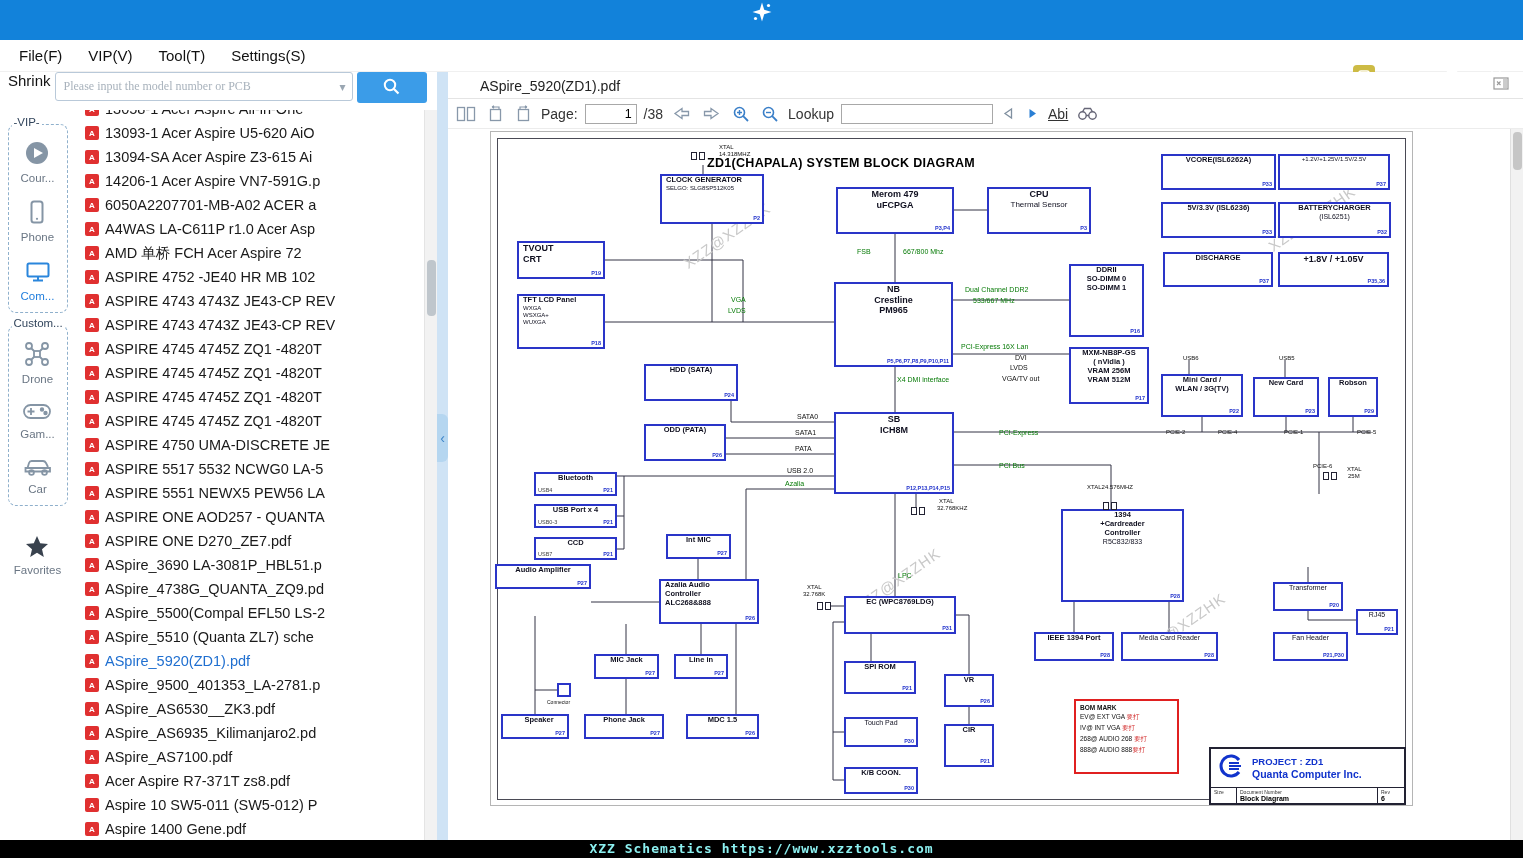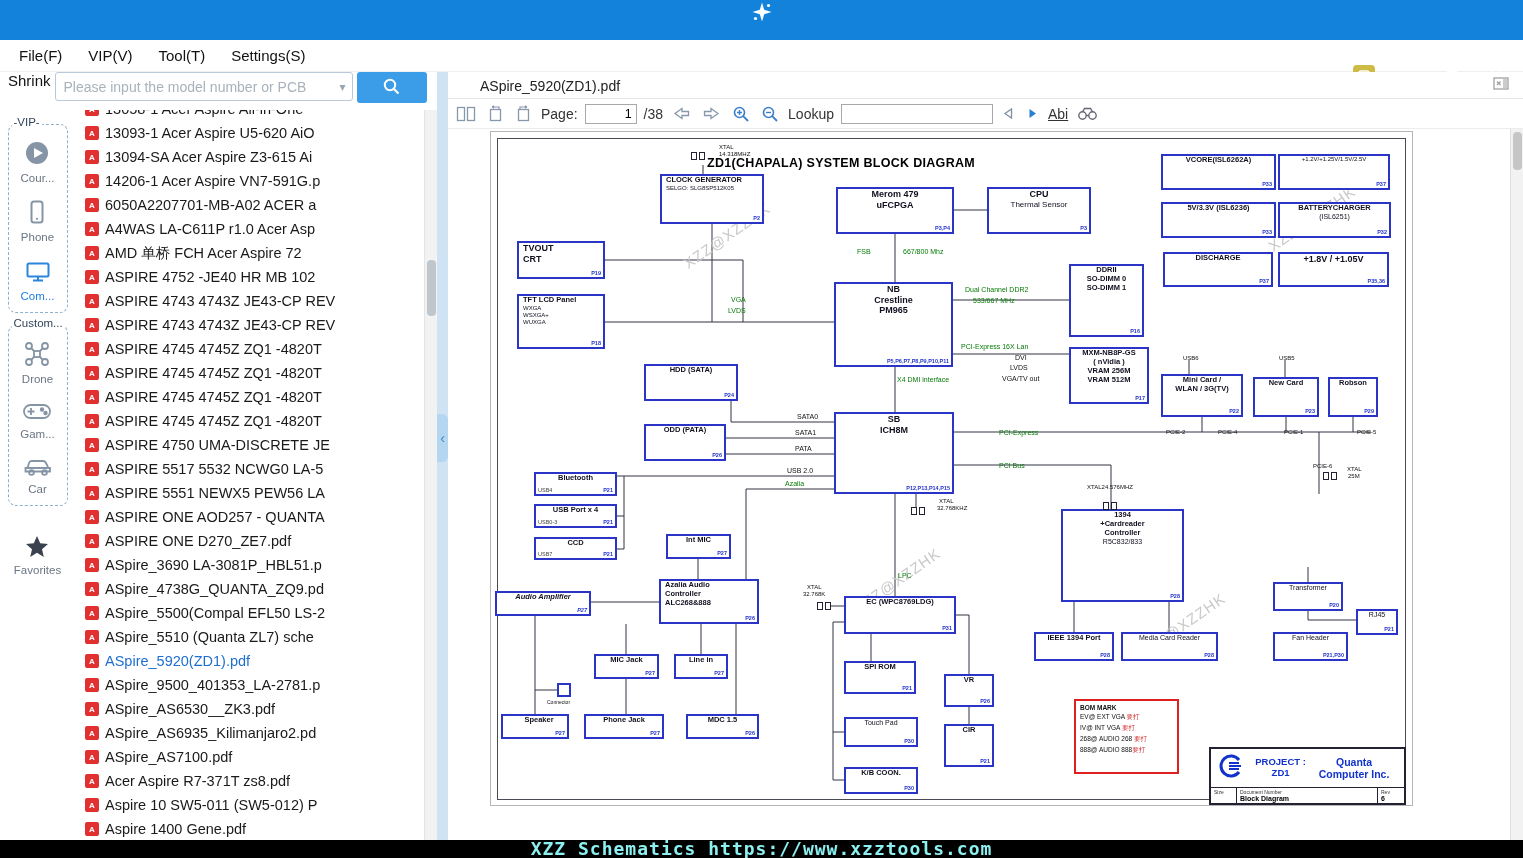--- a/index.html
+++ b/index.html
@@ -16,21 +16,21 @@
 
 .menubar { height:32px; background:#fff; display:flex; align-items:center; padding-left:6px; border-bottom:1px solid #f0f0f0; }
 .menu-item { font-size:15px; color:#111; padding:0 13px; cursor:pointer; }
 
 
 .content { display:flex; height:768px; }
 .left-region { width:437px; display:flex; flex-direction:column; }
 .left-top { height:38px; display:flex; align-items:flex-start; gap:4px; padding-left:8px; }
 .shrink { font-size:15px; color:#111; }
 .search-box { width:298px; height:29px; border:1px solid #b9c9d9; border-radius:3px; display:flex; align-items:center; background:#fff; }
-.search-box input { flex:1; border:none; outline:none; font-size:14px; padding:0 8px; color:#333; background:transparent; font-family:Liberation Sans, sans-serif; }
+.search-box input { flex:1; border:none; outline:none; font-size:12px; padding:0 8px; color:#333; background:transparent; font-family:Liberation Serif, serif; }
 .search-box input::placeholder { color:#a8b2bc; }
 .combo-arrow { color:#9aa6b2; font-size:12px; padding-right:6px; }
 .search-btn { width:70px; height:31px; background:#3b9ce8; border:none; border-radius:3px; display:flex; align-items:center; justify-content:center; cursor:pointer; }
 .left-body { display:flex; height:730px; }
 
 
 .iconbar { width:75px; display:flex; flex-direction:column; align-items:center; padding-top:2px; }
 .group { width:60px; border:1px dashed #8fb0cc; border-radius:8px; position:relative; padding:14px 0 10px; display:flex; flex-direction:column; align-items:center; gap:14px; margin-top:12px; }
 .group-label { position:absolute; top:-9px; left:3px; background:#fff; font-size:11.5px; color:#32455c; padding:0 2px; white-space:nowrap; }
 .side-item { display:flex; flex-direction:column; align-items:center; gap:1px; cursor:pointer; }
@@ -85,34 +85,34 @@
 .lbl.g { color:#067a06; }
 .wm { position:absolute; font-size:15px; color:#c9c9c9; transform:rotate(-35deg); letter-spacing:1px; z-index:1; }
 .xtal { position:absolute; display:flex; gap:2px; z-index:3; }
 .xtal span { width:6px; height:8px; border:1px solid #223; background:#fff; }
 .bom { position:absolute; left:583px; top:567px; width:105px; height:75px; border:2px solid #e02020; background:#fff; padding:3px 4px; z-index:2; font-size:6.5px; color:#111; }
 .bom-title { font-weight:bold; }
 .bom-line { margin-top:2px; white-space:nowrap; }
 .bom-red { color:#d02020; }
 .tblock { position:absolute; left:718px; top:615px; width:197px; height:58px; border:2px solid #223; background:#fff; z-index:2; display:flex; flex-direction:column; }
 .tb-top { flex:1; display:flex; align-items:center; gap:7px; padding:2px 6px; }
-.tb-texts { display:flex; gap:1px;text-align:center; }
+.tb-texts { display:flex; flex-direction:column; gap:1px; }
 .tb-project { color:#1133cc; font-weight:bold; font-size:9.5px; }
 .tb-company { color:#1133cc; font-weight:bold; font-size:10.5px; }
 .tb-bottom { height:16px; border-top:1px solid #223; display:flex; font-size:5px; color:#333; }
 .tb-cell { padding:1px 3px; display:flex; flex-direction:column; }
 .tb-cell.size { width:26px; border-right:1px solid #223; }
 .tb-cell.doc { flex:1; border-right:1px solid #223; }
 .tb-cell.rev { width:26px; }
 .tb-v { font-size:7px; font-weight:bold; color:#000; }
 .vscroll { position:absolute; right:0; top:0; width:13px; height:100%; background:#f2f2f2; border-left:1px solid #e0e0e0; }
 .vthumb { position:absolute; left:2px; top:3px; width:9px; height:38px; background:#c6c6c6; border-radius:4px; }
 
 
-.statusbar { height:18px; background:#000; color:#8cf0f0; font-family:"DejaVu Sans Mono","Liberation Mono",monospace; font-size:18px; font-weight:bold; text-align:center; line-height:17px; letter-spacing:1px; }
+.statusbar { height:18px; background:#000; color:#8cf0f0; font-family:"DejaVu Sans Mono","Liberation Mono",monospace; font-size:13px; font-weight:bold; text-align:center; line-height:17px; letter-spacing:1px; }
 </style>
 </head>
 <body>
 
 <div class="titlebar">
   <span>
     <svg width="24" height="24">
         <path d="M12 2.5 L14.2 9.8 L21.5 12 L14.2 14.2 L12 21.5 L9.8 14.2 L2.5 12 L9.8 9.8 Z" fill="#fff"></path>
         <circle cx="18.5" cy="5.5" r="1.6" fill="#fff"></circle>
         <circle cx="5.5" cy="18.5" r="1.6" fill="#fff"></circle>
@@ -655,21 +655,21 @@
             <div class="blk" style="left: 175px; top: 402px; width: 65px; height: 25px;">
               <div class="bl-bs">Int MIC</div>
               <span class="pref">P27</span>
             </div>
             <div class="blk al" style="left: 168px; top: 447px; width: 100px; height: 45px;">
               <div class="bl-bs">Azalia Audio</div>
               <div class="bl-bs">Controller</div>
               <div class="bl-bs">ALC268&amp;888</div>
               <span class="pref">P26</span>
             </div>
-            <div class="blk" style="left: 4px; top: 459px; width: 96px; height: 25px; font-style: italic;">
+            <div class="blk" style="left: 4px; top: 432px; width: 96px; height: 25px;">
               <div class="bl-bs">Audio Amplifier</div>
               <span class="pref">P27</span>
             </div>
             <div class="blk" style="left: 353px; top: 464px; width: 112px; height: 38px;">
               <div class="bl-bs">EC (WPC8769LDG)</div>
               <span class="pref">P31</span>
             </div>
             <div class="blk" style="left: 570px; top: 377px; width: 123px; height: 93px;">
               <div class="bl-bs">1394</div>
               <div class="bl-bs">+Cardreader</div>

